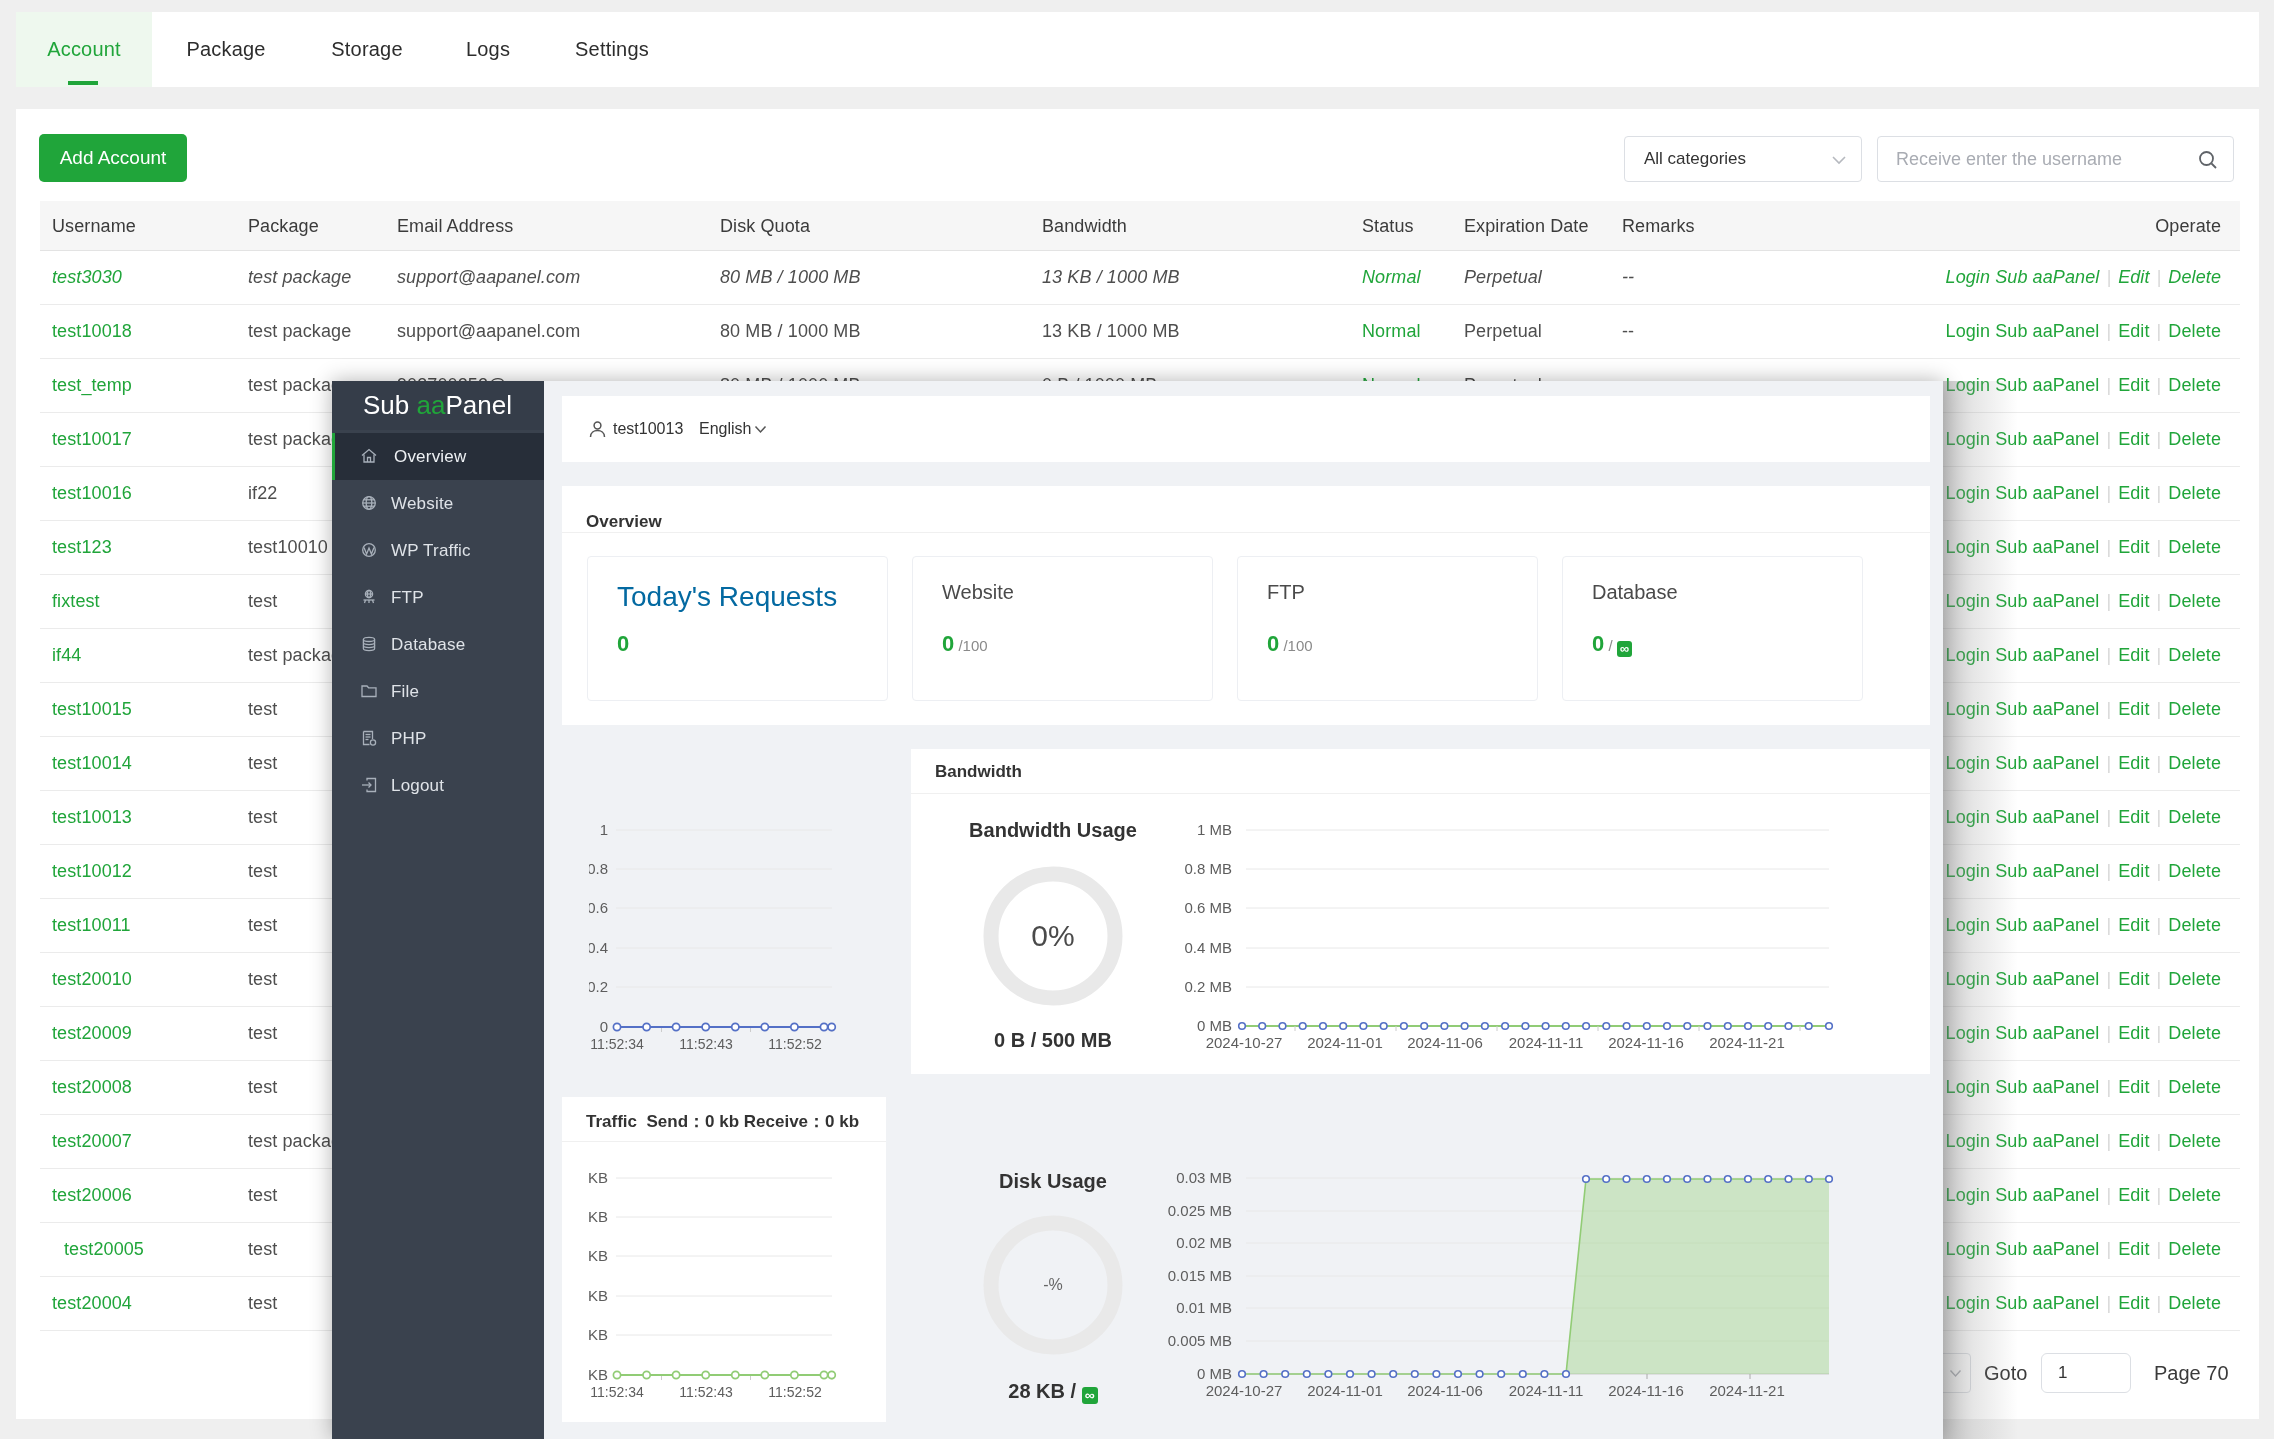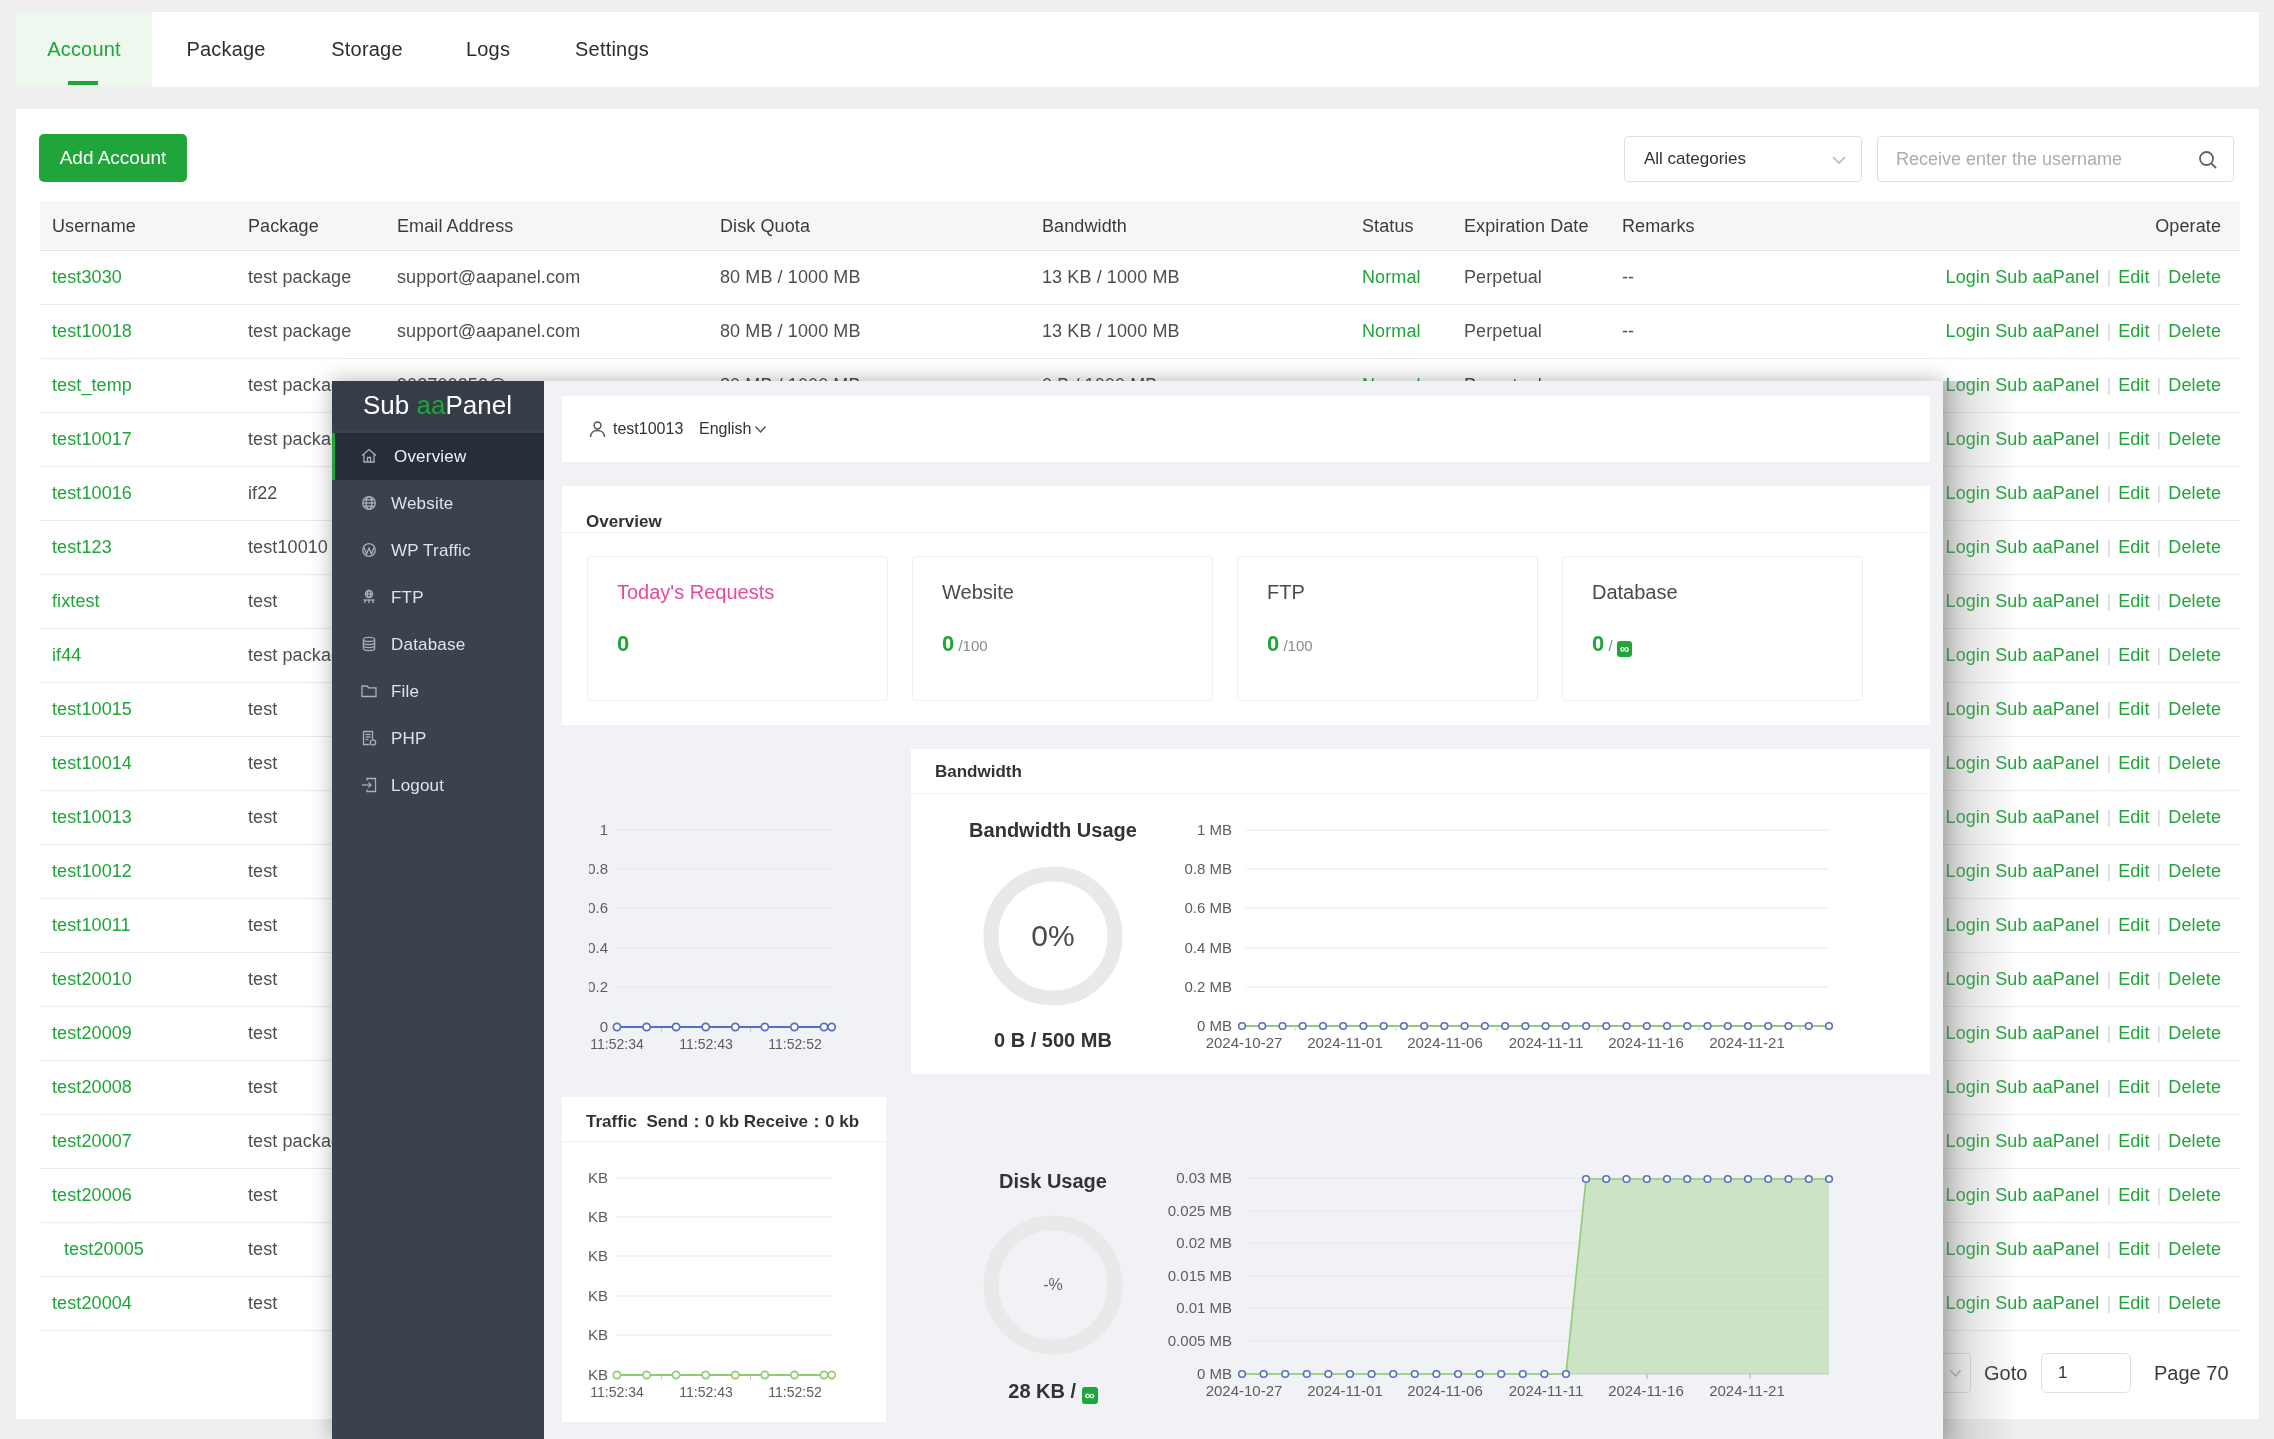--- a/index.html
+++ b/index.html
@@ -53,21 +53,21 @@
   <span class="a" style="left:357px;">Email Address</span>
   <span class="a" style="left:680px;">Disk Quota</span>
   <span class="a" style="left:1002px;">Bandwidth</span>
   <span class="a" style="left:1322px;">Status</span>
   <span class="a" style="left:1424px;">Expiration Date</span>
   <span class="a" style="left:1582px;">Remarks</span>
   <span class="a" style="right:19px;">Operate</span>
 </div>
 
 <div class="a" style="left:40px;top:251px;width:2200px;">
-<div class="a row" style="top:0px;">
+<div class="a row" style="top:0px;font-style:italic;">
 <span class="a g" style="left:12px;">test3030</span>
 <span class="a" style="left:208px;">test package</span>
 <span class="a" style="left:357px;">support@aapanel.com</span>
 <span class="a" style="left:680px;">80 MB / 1000 MB</span>
 <span class="a" style="left:1002px;">13 KB / 1000 MB</span>
 <span class="a g" style="left:1322px;">Normal</span>
 <span class="a" style="left:1424px;">Perpetual</span>
 <span class="a" style="left:1582px;">--</span>
 <span class="a" style="right:19px;"><span class="g">Login Sub aaPanel</span><span class="sep">|</span><span class="g">Edit</span><span class="sep">|</span><span class="g">Delete</span></span>
 </div>
@@ -378,21 +378,21 @@
     <svg class="a" style="left:192px;top:29px;" width="13" height="9" viewBox="0 0 13 9">
         <polyline points="1.5,1.5 6.5,7 11.5,1.5" fill="none" stroke="#555" stroke-width="1.5"></polyline>
       </svg>
   </div>
 
   <div class="a" style="left:230px;top:105px;width:1368px;height:239px;background:#fff;">
     <div class="a" style="left:24px;top:26px;font-size:17px;font-weight:bold;">Overview</div>
     <div class="a" style="left:0;top:46px;width:1368px;height:1px;background:#f0f0f0;"></div>
   </div>
 <div class="a" style="left:255px;top:175px;width:301px;height:145px;border:1px solid #edeff3;border-radius:4px;background:#fff;">
-<div class="a" style="left:29px;top:24px;font-size:20px;color:#ec4899;">Today's Requests</div>
+<div class="a" style="left:29px;top:24px;font-size:28px;color:#0369a1;">Today's Requests</div>
 <div class="a" style="left:29px;top:74px;font-size:22px;font-weight:bold;color:#20a53a;">0</div>
 </div>
 <div class="a" style="left:580px;top:175px;width:301px;height:145px;border:1px solid #edeff3;border-radius:4px;background:#fff;">
 <div class="a" style="left:29px;top:24px;font-size:20px;color:#4a4a4a;">Website</div>
 <div class="a" style="left:29px;top:74px;font-size:22px;font-weight:bold;color:#20a53a;">0<span style="font-weight:normal;font-size:15px;color:#8a8a8a;"> /100</span></div>
 </div>
 <div class="a" style="left:905px;top:175px;width:301px;height:145px;border:1px solid #edeff3;border-radius:4px;background:#fff;">
 <div class="a" style="left:29px;top:24px;font-size:20px;color:#4a4a4a;">FTP</div>
 <div class="a" style="left:29px;top:74px;font-size:22px;font-weight:bold;color:#20a53a;">0<span style="font-weight:normal;font-size:15px;color:#8a8a8a;"> /100</span></div>
 </div>

